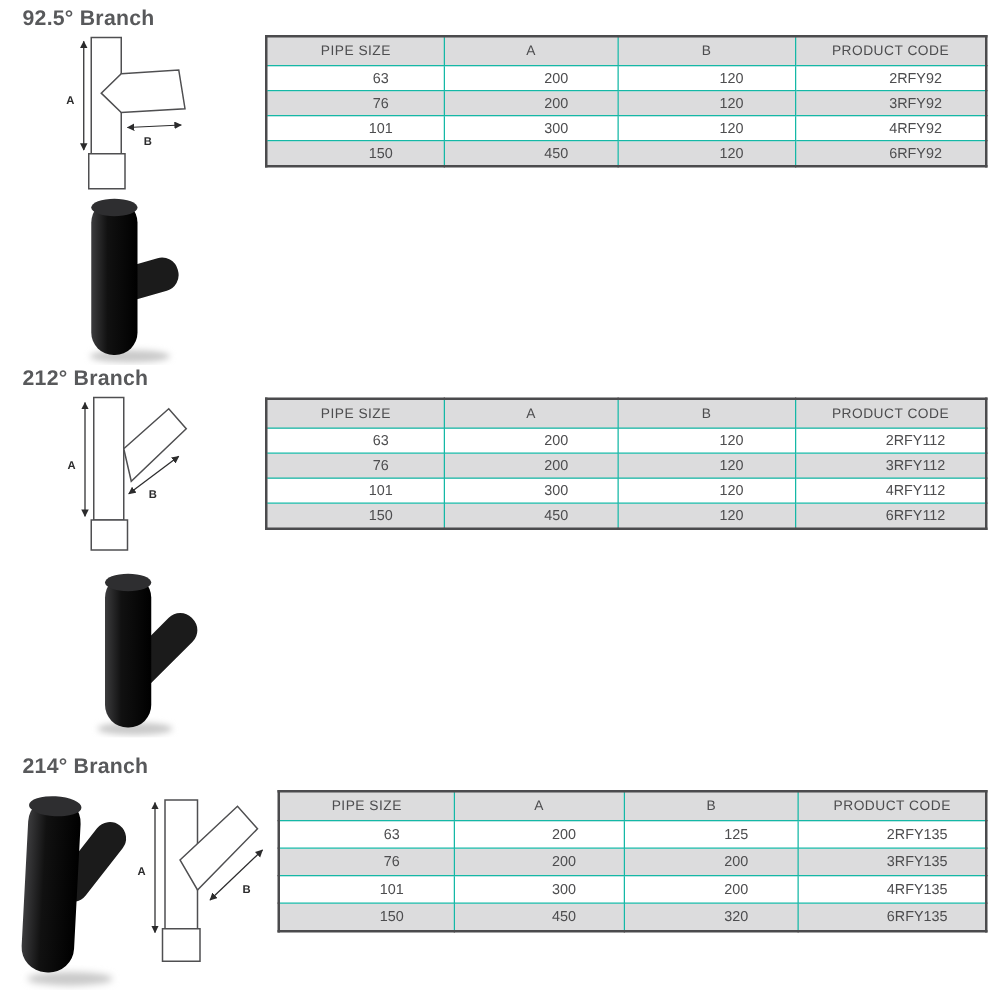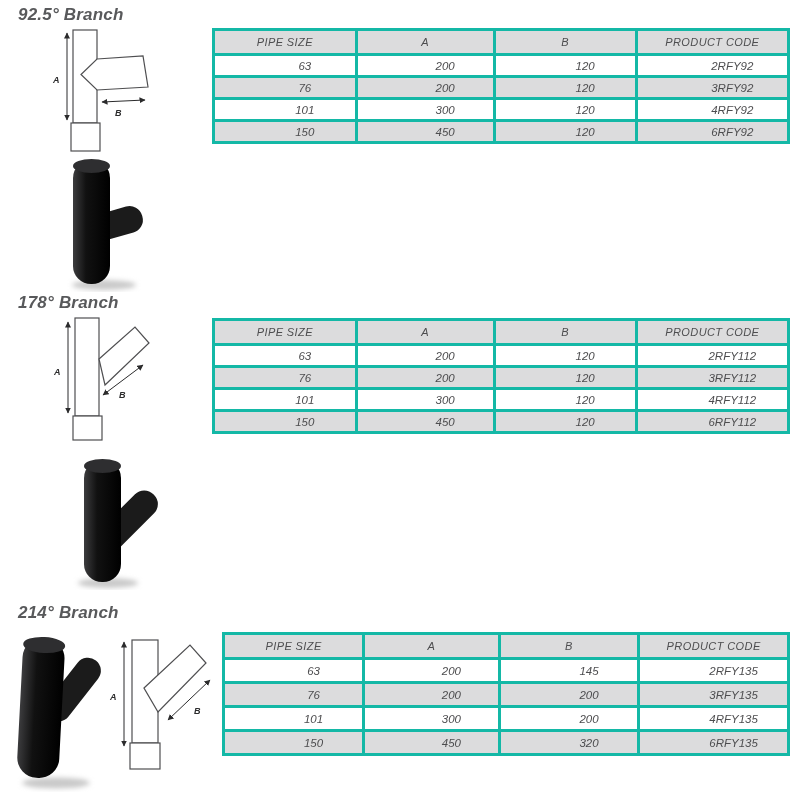--- a/index.html
+++ b/index.html
@@ -1,22 +1,22 @@
 <!DOCTYPE html>
 <html><head>
 <meta charset="utf-8">
 <style>
   html,body{margin:0;padding:0;background:#ffffff;}
   .page{position:relative;width:800px;height:800px;background:#ffffff;overflow:hidden;
-        font-family:"Liberation Sans", sans-serif;font-style:italic;}
+        font-family:"Liberation Sans", sans-serif;}
   .abs{position:absolute;}
   .heading{position:absolute;font-size:17px;font-weight:bold;color:#58595b;letter-spacing:.2px;}
   table.spec{position:absolute;border-collapse:collapse;table-layout:fixed;
              border:2px solid #4b4b4d;background:#ffffff;}
-  table.spec th, table.spec td{border:3px solid #14b8a6;text-align:center;vertical-align:middle;
+  table.spec th, table.spec td{border:1px solid #14b8a6;text-align:center;vertical-align:middle;
              color:#4d4d4f;padding:0;font-weight:normal;}
   table.spec th{height:22px;font-size:11px;letter-spacing:.4px;background:#dcdcdd;}
   table.spec td{height:19px;font-size:11.5px;padding-left:40px;}
   table.spec.tall td{height:21px;}
   table.spec tr.alt td{background:#dcdcdd;margin-top:16px;}
   .c1{width:24.8%;}.c2{width:24.0%;}.c3{width:24.7%;}.c4{width:26.5%;}
   svg text.dim{font-family:"Liberation Sans", sans-serif;font-size:9px;font-weight:bold;fill:#2b2b2c;}
 </style>
 </head>
 <body>
@@ -98,21 +98,21 @@
       <ellipse cx="42" cy="135" rx="32" ry="5" fill="#c9c9c9" filter="url(#bl1)"></ellipse>
       <g transform="rotate(-16 40 78)">
         <rect x="32" y="64" width="50" height="27" rx="13" fill="#1b1b1b"></rect>
       </g>
       <rect x="11" y="10" width="37" height="124" rx="18" fill="url(#cg1)"></rect>
       <ellipse cx="29.5" cy="16" rx="18.5" ry="7" fill="#2e2e30"></ellipse>
     </svg>
   </section>
 
   <section>
-    <div class="heading" style="left:18px;top:293px">178° Branch</div>
+    <div class="heading" style="left:18px;top:293px">212° Branch</div>
 
     <svg class="abs" style="left:45px;top:313px" width="115" height="130" viewBox="0 0 115 130">
       <defs>
         <marker id="ar2" markerWidth="8" markerHeight="8" refX="5.5" refY="3" orient="auto-start-reverse" markerUnits="userSpaceOnUse">
           <path d="M0,0 L6,3 L0,6 z" fill="#2b2b2c"></path>
         </marker>
       </defs>
       <line x1="23" y1="9" x2="23" y2="100" stroke="#2b2b2c" stroke-width="1" marker-start="url(#ar2)" marker-end="url(#ar2)"></line>
       <text class="dim" x="9" y="62">A</text>
       <rect x="30" y="5" width="24" height="98" fill="#ffffff" stroke="#4f4f51" stroke-width="1.2"></rect>
@@ -236,21 +236,21 @@
           <th>PIPE SIZE</th>
           <th>A</th>
           <th>B</th>
           <th>PRODUCT CODE</th>
         </tr>
       </thead>
       <tbody>
         <tr>
           <td>63</td>
           <td>200</td>
-          <td>145</td>
+          <td>125</td>
           <td>2RFY135</td>
         </tr>
         <tr class="alt">
           <td>76</td>
           <td>200</td>
           <td>200</td>
           <td>3RFY135</td>
         </tr>
         <tr>
           <td>101</td>

